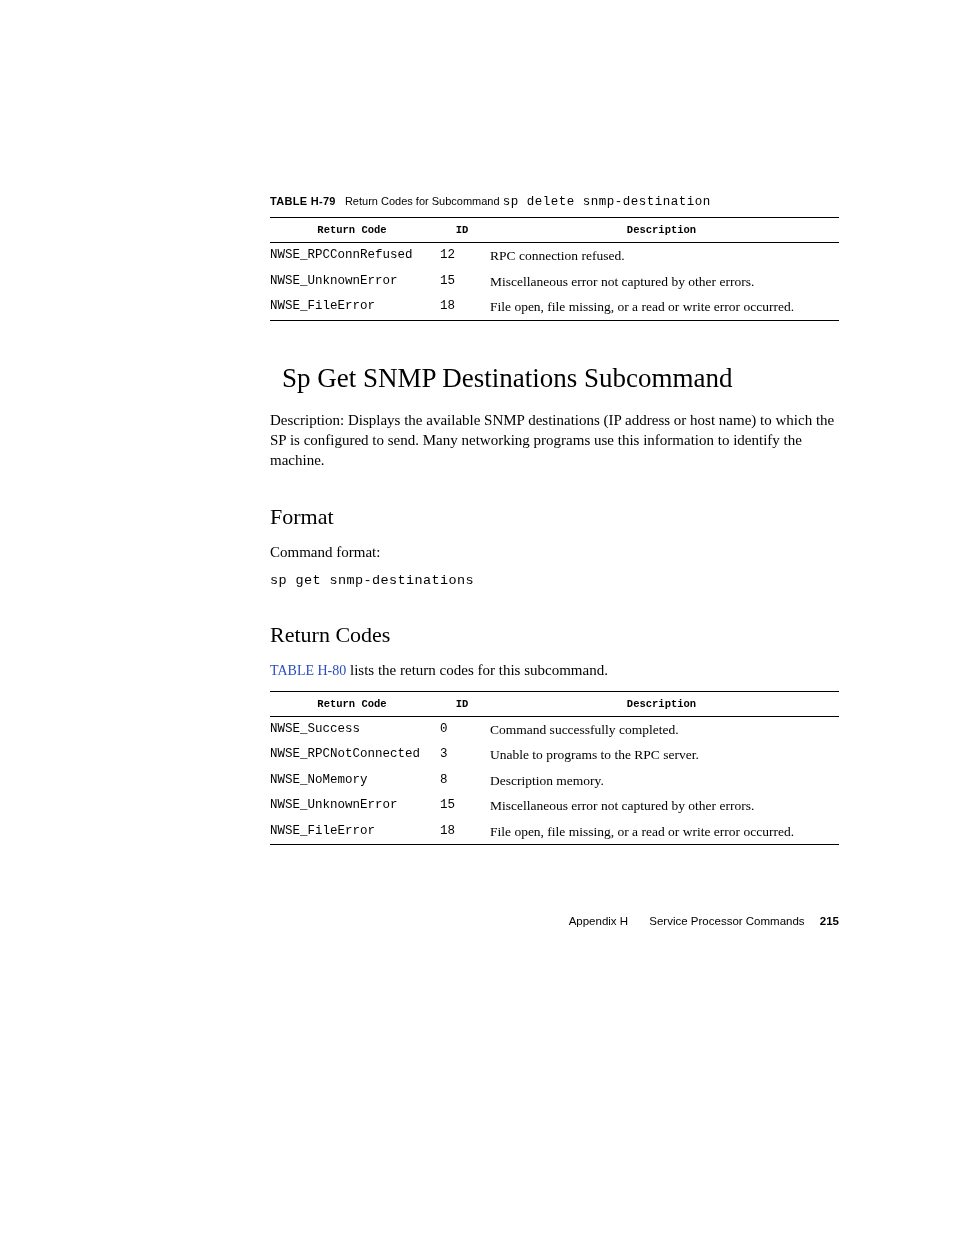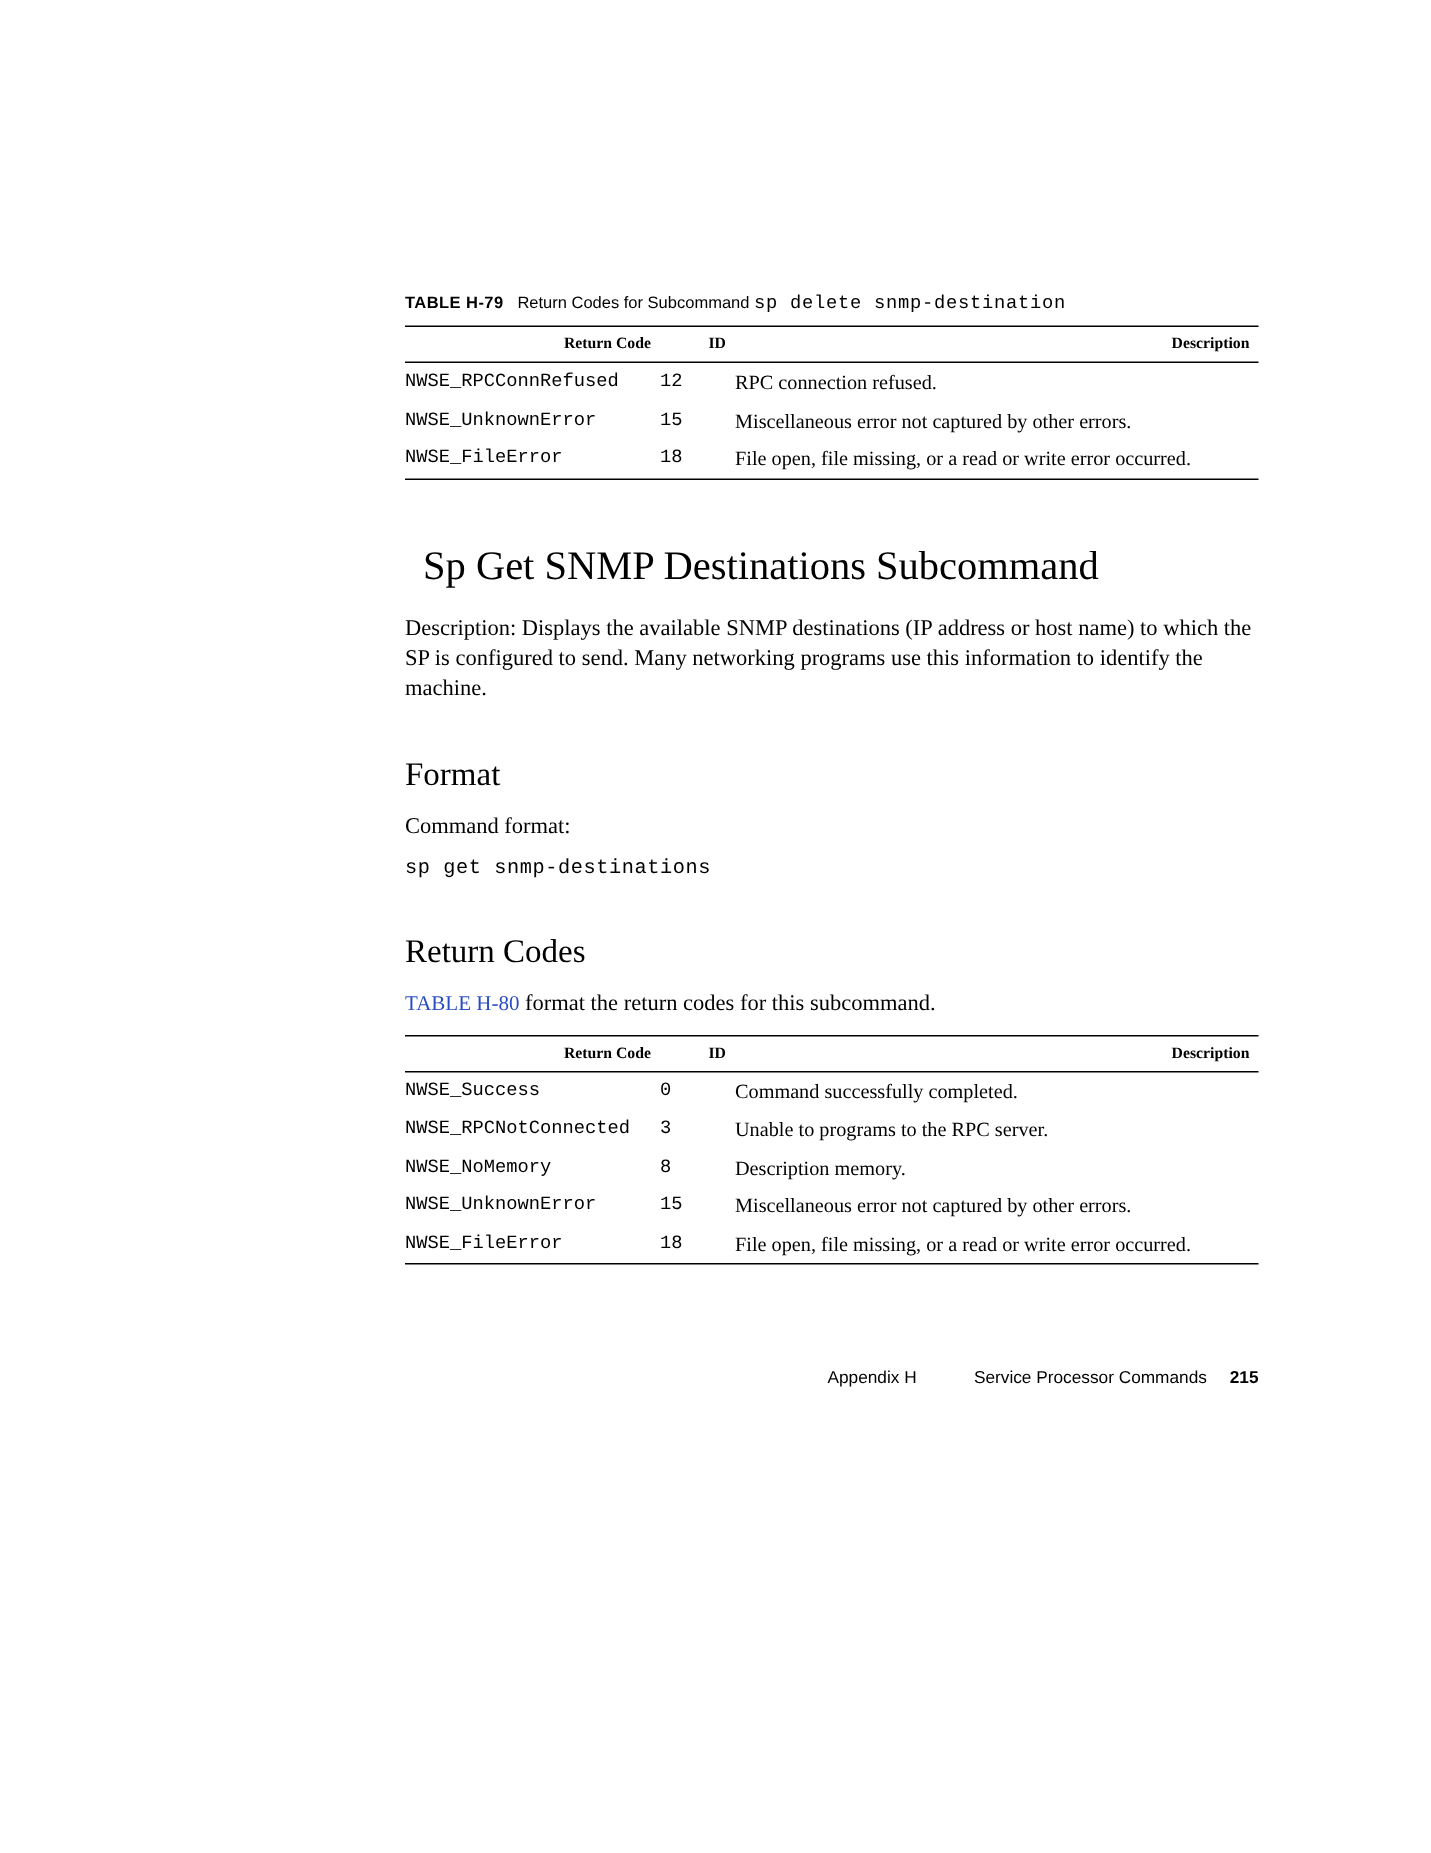--- a/index.html
+++ b/index.html
@@ -28,24 +28,24 @@
     font-family: "Courier New", Courier, monospace;
     font-size: 12.5px;
     letter-spacing: 0.5px;
   }
   table {
     border-collapse: collapse;
     width: 100%;
     font-size: 13.5px;
   }
   table thead th {
-    font-family: Liberation Serif, serif;
+    font-family: Liberation Mono, monospace;
     font-size: 10.5px;
     font-weight: bold;
-    text-align: right;
+    text-align: center;
     padding: 6px 6px 6px 0;
     border-top: 1.5px solid #000;
     border-bottom: 1px solid #000;
   }
   table.bottomline {
     border-bottom: 1.5px solid #000;
   }
   table td {
     vertical-align: top;
     padding: 4px 10px 4px 0;
@@ -94,21 +94,21 @@
     margin-top: 70px;
     text-align: right;
     font-family: Helvetica, Arial, sans-serif;
     font-size: 11.5px;
   }
   .footer .pn {
     font-weight: bold;
     margin-left: 12px;
   }
   .footer .chap {
-    margin-right: 35px;
+    margin-right: 18px;
   }
 </style>
 </head>
 <body>
 
 <div class="page">
 
   <div class="table-caption">
     <span class="label">TABLE H-79</span>&nbsp;&nbsp;
     <span>Return Codes for Subcommand </span><span class="mono">sp delete snmp-destination</span>
@@ -148,21 +148,21 @@
 
   <h1>Sp Get SNMP Destinations Subcommand</h1>
   <p>Description: Displays the available SNMP destinations (IP address or host name) to which the SP is configured to send. Many networking programs use this information to identify the machine.</p>
 
   <h2>Format</h2>
   <p>Command format:</p>
   <div class="cmdline">sp get snmp-destinations</div>
 
   <h2>Return Codes</h2>
   <p>
-    <a class="link">TABLE H-80</a><span> format the return codes for this subcommand.</span>
+    <a class="link">TABLE H-80</a><span> lists the return codes for this subcommand.</span>
   </p>
 
 
   <table class="bottomline">
     <colgroup>
         <col class="col-code">
         <col class="col-id">
         <col>
       </colgroup>
     <thead>

